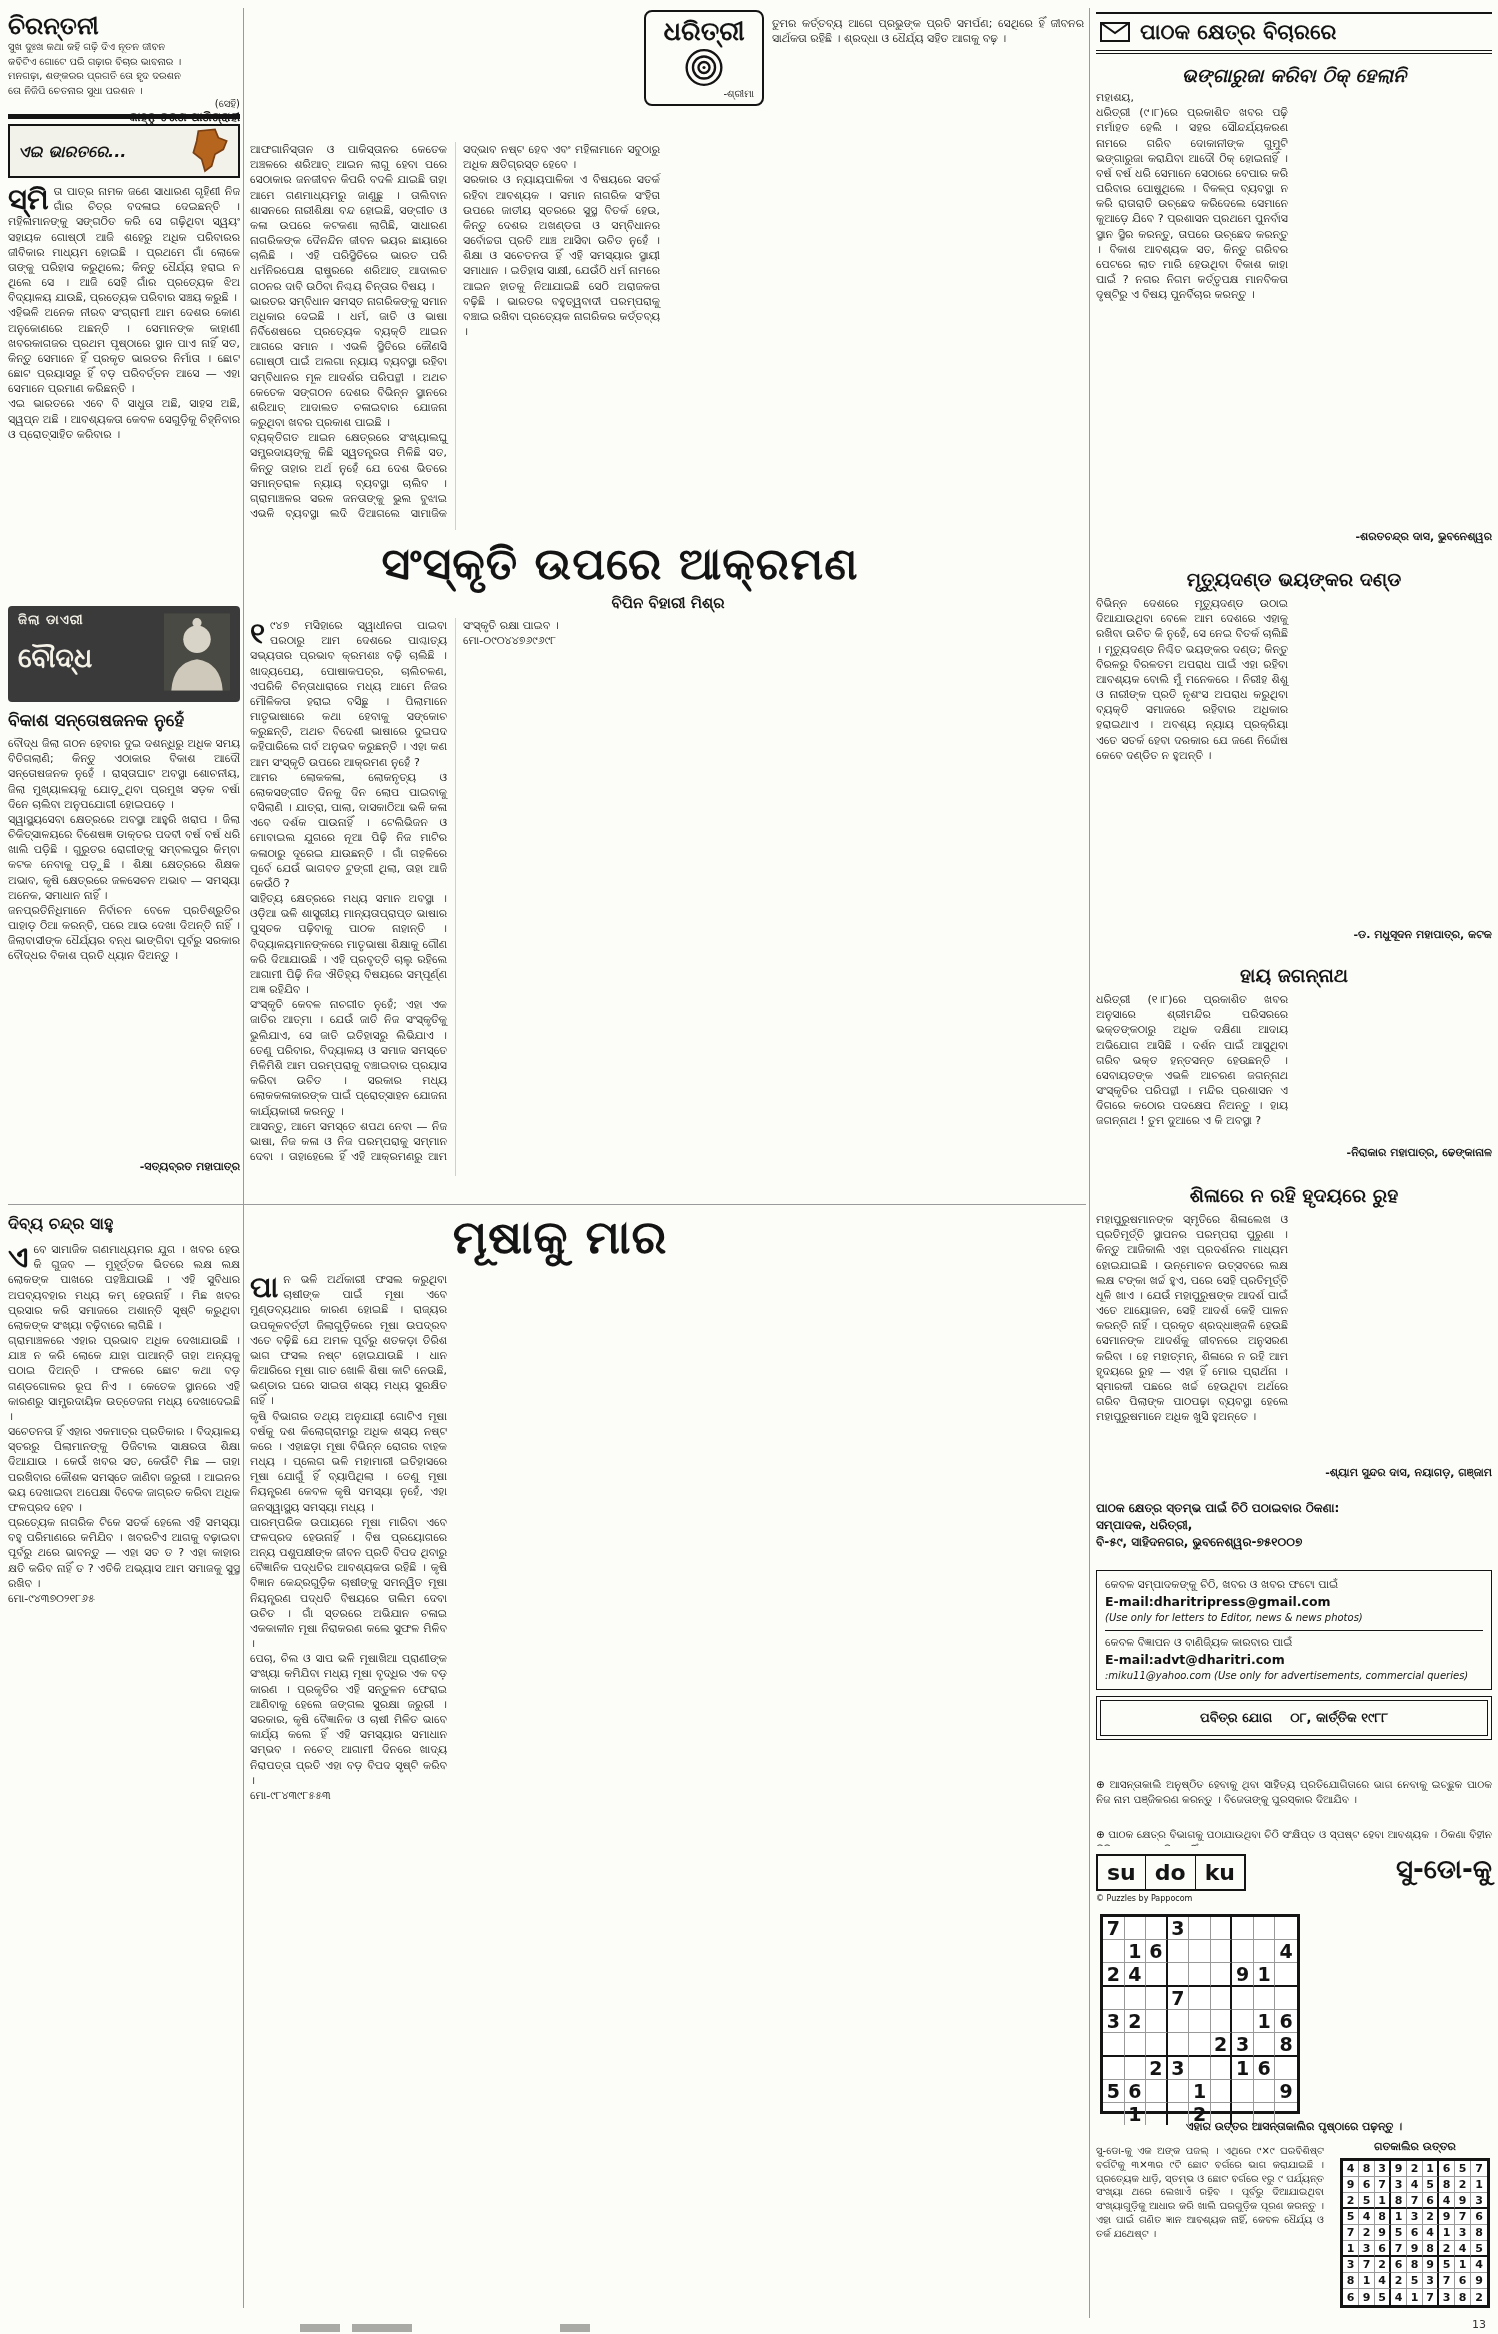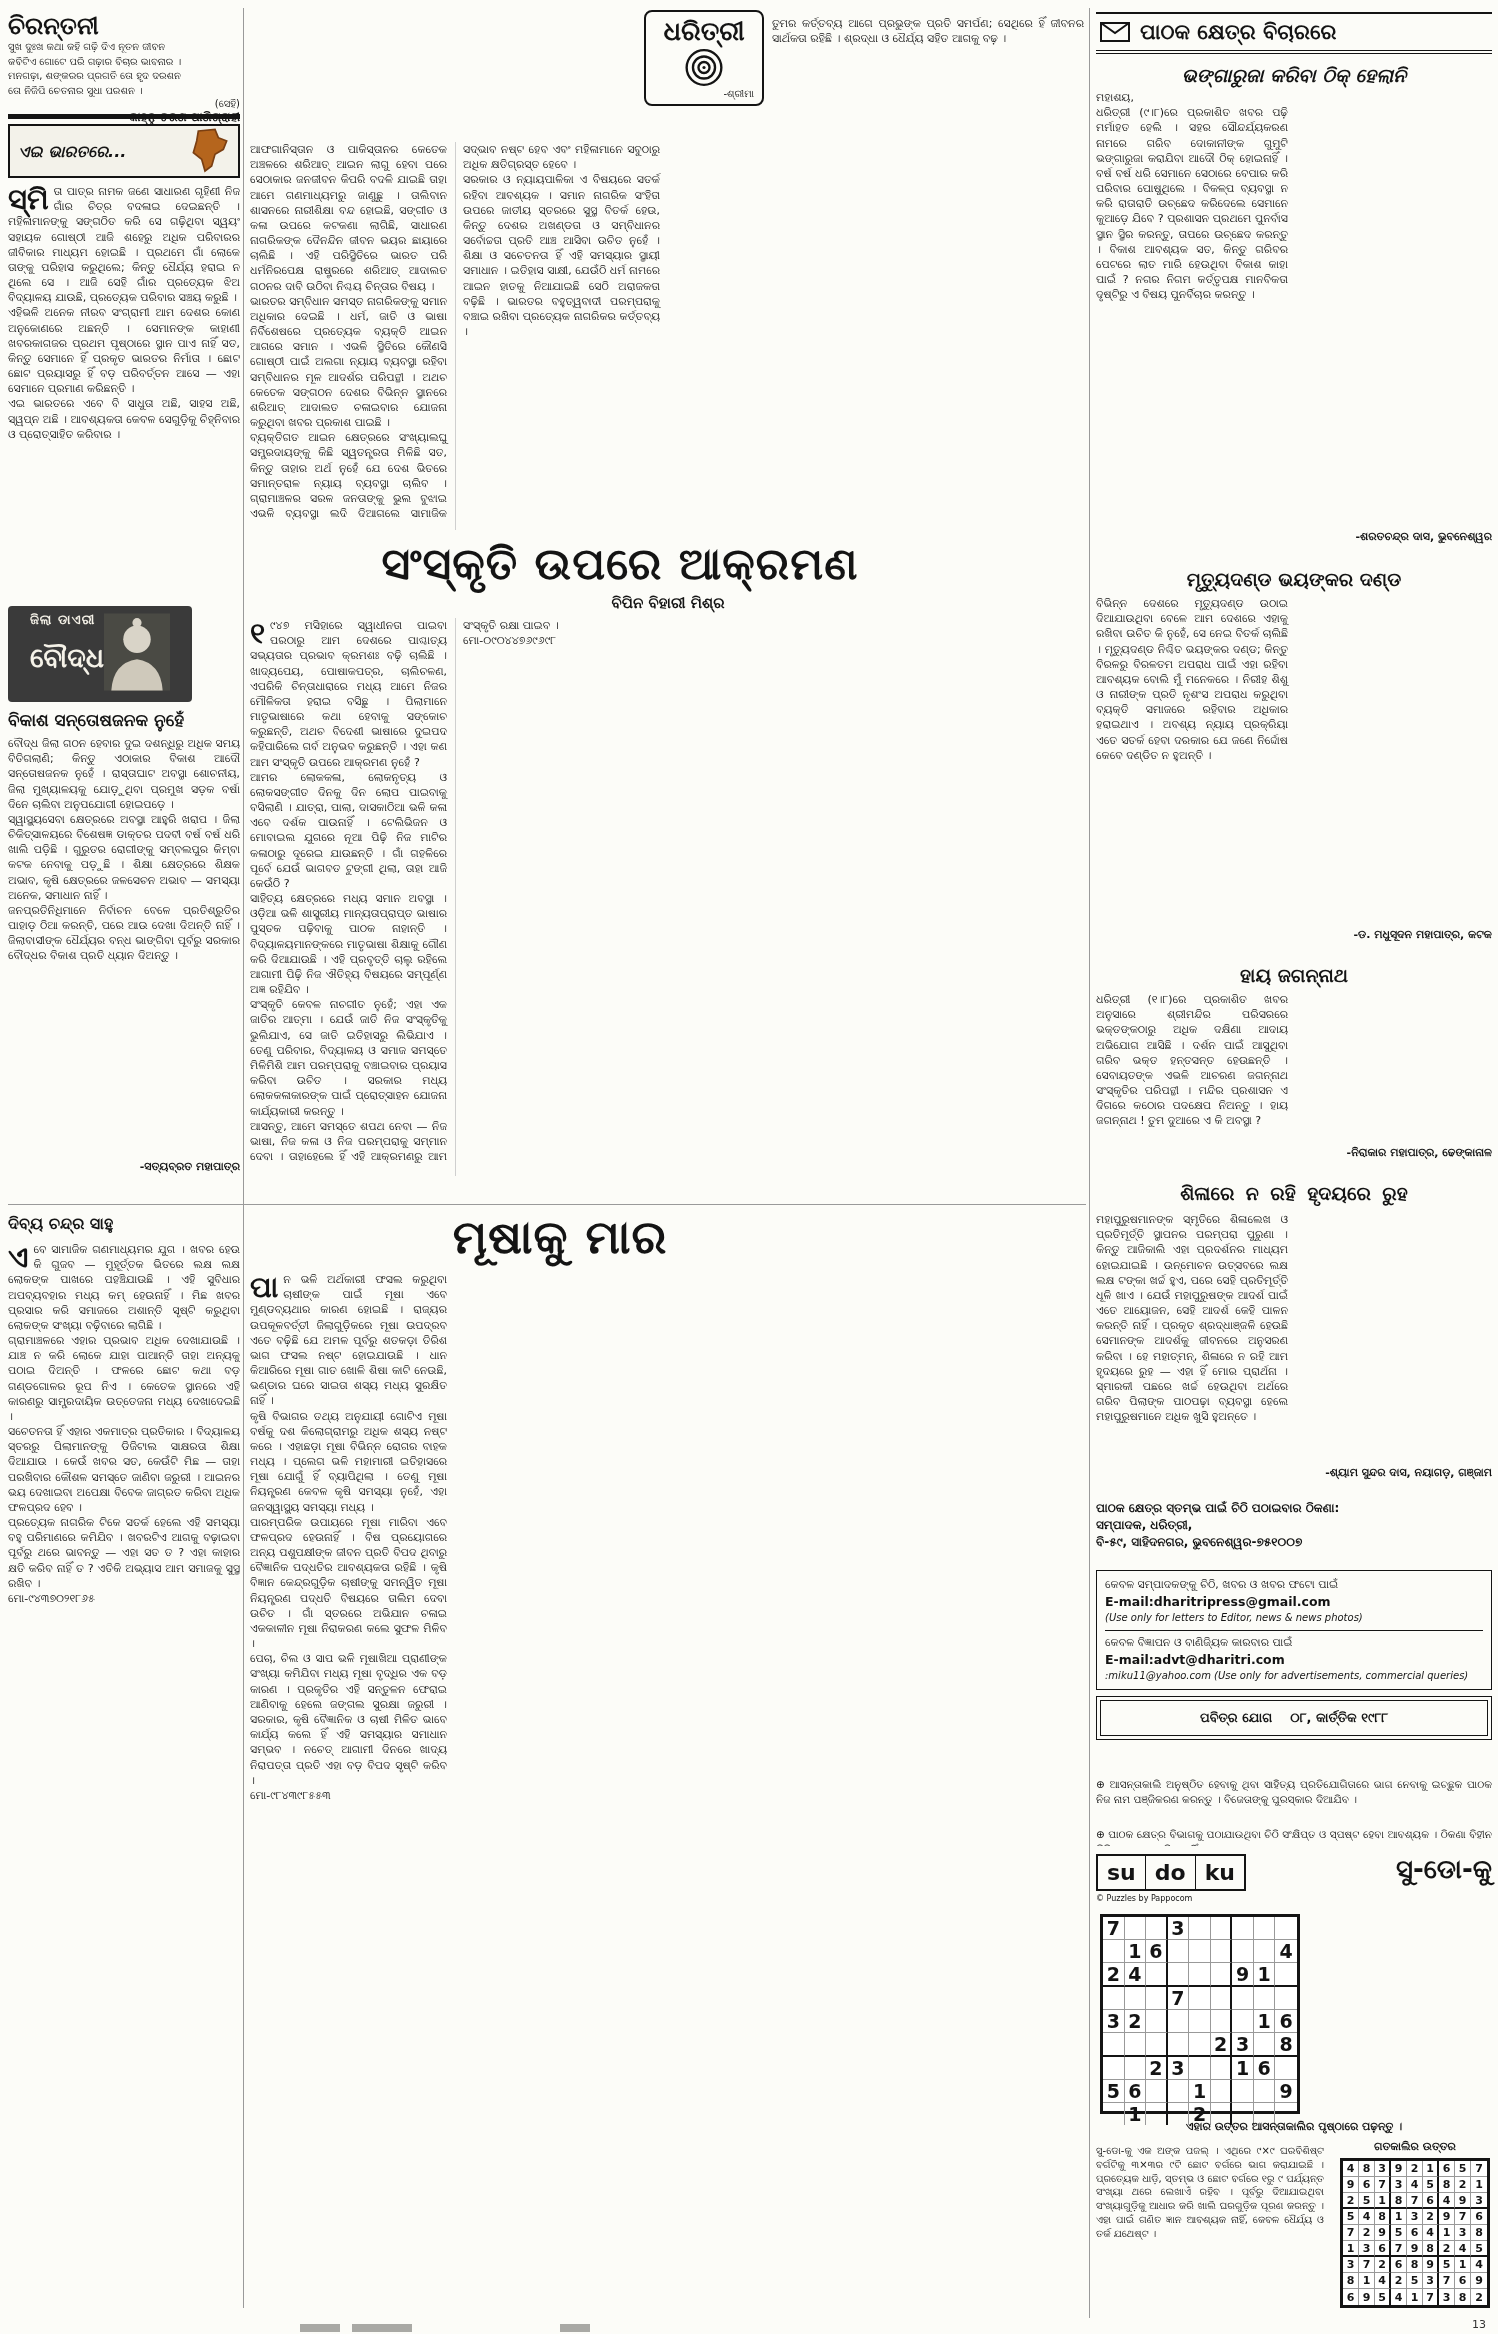--- a/index.html
+++ b/index.html
@@ -107,21 +107,21 @@
 
   <div class="abs hl" style="left:250px;top:530px;width:740px;font-size:44px;">ସଂସ୍କୃତି ଉପରେ ଆକ୍ରମଣ</div>
   <div class="abs byline" style="left:250px;top:586px;width:836px;">ବିପିନ ବିହାରୀ ମିଶ୍ର</div>
   <div class="abs body-text cols4 drop" style="left:250px;top:610px;width:836px;height:558px;">୧୯୪୭ ମସିହାରେ ସ୍ୱାଧୀନତା ପାଇବା ପରଠାରୁ ଆମ ଦେଶରେ ପାଶ୍ଚାତ୍ୟ ସଭ୍ୟତାର ପ୍ରଭାବ କ୍ରମଶଃ ବଢ଼ି ଚାଲିଛି । ଖାଦ୍ୟପେୟ, ପୋଷାକପତ୍ର, ଚାଲିଚଳଣ, ଏପରିକି ଚିନ୍ତାଧାରାରେ ମଧ୍ୟ ଆମେ ନିଜର ମୌଳିକତା ହରାଇ ବସିଛୁ । ପିଲାମାନେ ମାତୃଭାଷାରେ କଥା ହେବାକୁ ସଙ୍କୋଚ କରୁଛନ୍ତି, ଅଥଚ ବିଦେଶୀ ଭାଷାରେ ଦୁଇପଦ କହିପାରିଲେ ଗର୍ବ ଅନୁଭବ କରୁଛନ୍ତି । ଏହା କଣ ଆମ ସଂସ୍କୃତି ଉପରେ ଆକ୍ରମଣ ନୁହେଁ ?
 ଆମର ଲୋକକଳା, ଲୋକନୃତ୍ୟ ଓ ଲୋକସଙ୍ଗୀତ ଦିନକୁ ଦିନ ଲୋପ ପାଇବାକୁ ବସିଲାଣି । ଯାତ୍ରା, ପାଲା, ଦାସକାଠିଆ ଭଳି କଳା ଏବେ ଦର୍ଶକ ପାଉନାହିଁ । ଟେଲିଭିଜନ ଓ ମୋବାଇଲ ଯୁଗରେ ନୂଆ ପିଢ଼ି ନିଜ ମାଟିର କଳାଠାରୁ ଦୂରେଇ ଯାଉଛନ୍ତି । ଗାଁ ଗହଳିରେ ପୂର୍ବେ ଯେଉଁ ଭାଗବତ ଟୁଙ୍ଗୀ ଥିଲା, ତାହା ଆଜି କେଉଁଠି ?
 ସାହିତ୍ୟ କ୍ଷେତ୍ରରେ ମଧ୍ୟ ସମାନ ଅବସ୍ଥା । ଓଡ଼ିଆ ଭଳି ଶାସ୍ତ୍ରୀୟ ମାନ୍ୟତାପ୍ରାପ୍ତ ଭାଷାର ପୁସ୍ତକ ପଢ଼ିବାକୁ ପାଠକ ନାହାନ୍ତି । ବିଦ୍ୟାଳୟମାନଙ୍କରେ ମାତୃଭାଷା ଶିକ୍ଷାକୁ ଗୌଣ କରି ଦିଆଯାଉଛି । ଏହି ପ୍ରବୃତ୍ତି ଚାଲୁ ରହିଲେ ଆଗାମୀ ପିଢ଼ି ନିଜ ଐତିହ୍ୟ ବିଷୟରେ ସମ୍ପୂର୍ଣ୍ଣ ଅଜ୍ଞ ରହିଯିବ ।
 ସଂସ୍କୃତି କେବଳ ନାଚଗୀତ ନୁହେଁ; ଏହା ଏକ ଜାତିର ଆତ୍ମା । ଯେଉଁ ଜାତି ନିଜ ସଂସ୍କୃତିକୁ ଭୁଲିଯାଏ, ସେ ଜାତି ଇତିହାସରୁ ଲିଭିଯାଏ । ତେଣୁ ପରିବାର, ବିଦ୍ୟାଳୟ ଓ ସମାଜ ସମସ୍ତେ ମିଳିମିଶି ଆମ ପରମ୍ପରାକୁ ବଞ୍ଚାଇବାର ପ୍ରୟାସ କରିବା ଉଚିତ । ସରକାର ମଧ୍ୟ ଲୋକକଳାକାରଙ୍କ ପାଇଁ ପ୍ରୋତ୍ସାହନ ଯୋଜନା କାର୍ଯ୍ୟକାରୀ କରନ୍ତୁ ।
 ଆସନ୍ତୁ, ଆମେ ସମସ୍ତେ ଶପଥ ନେବା — ନିଜ ଭାଷା, ନିଜ କଳା ଓ ନିଜ ପରମ୍ପରାକୁ ସମ୍ମାନ ଦେବା । ତାହାହେଲେ ହିଁ ଏହି ଆକ୍ରମଣରୁ ଆମ ସଂସ୍କୃତି ରକ୍ଷା ପାଇବ ।
 ମୋ-୦୯୦୪୪୭୬୯୬୯୮</div>
 
-  <div class="abs diary-box" style="left:8px;top:598px;width:184px;height:96px;justify-content:center;">
+  <div class="abs diary-box" style="left:8px;top:598px;width:232px;height:96px;">
     <div>
       <div class="diary-kicker">ଜିଲା ଡାଏରୀ</div>
       <div class="diary-place">ବୌଦ୍ଧ</div>
     </div>
     <svg width="66" height="80" viewBox="0 0 72 84">
       <rect x="0" y="0" width="72" height="84" fill="#4a4a44"></rect>
       <circle cx="36" cy="10" r="5" fill="#d9d4c8"></circle>
       <circle cx="36" cy="28" r="15" fill="#d9d4c8"></circle>
       <path d="M8 84 Q10 54 36 50 Q62 54 64 84 Z" fill="#cfc9bb"></path>
     </svg>
@@ -160,21 +160,21 @@
   <div class="abs sign" style="left:1096px;top:522px;width:396px;">-ଶରତଚନ୍ଦ୍ର ଦାସ, ଭୁବନେଶ୍ୱର</div>
 
   <div class="abs ltitle" style="left:1096px;top:560px;width:396px;">ମୃତ୍ୟୁଦଣ୍ଡ ଭୟଙ୍କର ଦଣ୍ଡ</div>
   <div class="abs body-text cols2" style="left:1096px;top:588px;width:396px;height:328px;">ବିଭିନ୍ନ ଦେଶରେ ମୃତ୍ୟୁଦଣ୍ଡ ଉଠାଇ ଦିଆଯାଉଥିବା ବେଳେ ଆମ ଦେଶରେ ଏହାକୁ ରଖିବା ଉଚିତ କି ନୁହେଁ, ସେ ନେଇ ବିତର୍କ ଚାଲିଛି । ମୃତ୍ୟୁଦଣ୍ଡ ନିଶ୍ଚିତ ଭୟଙ୍କର ଦଣ୍ଡ; କିନ୍ତୁ ବିରଳରୁ ବିରଳତମ ଅପରାଧ ପାଇଁ ଏହା ରହିବା ଆବଶ୍ୟକ ବୋଲି ମୁଁ ମନେକରେ । ନିରୀହ ଶିଶୁ ଓ ନାରୀଙ୍କ ପ୍ରତି ନୃଶଂସ ଅପରାଧ କରୁଥିବା ବ୍ୟକ୍ତି ସମାଜରେ ରହିବାର ଅଧିକାର ହରାଇଥାଏ । ଅବଶ୍ୟ ନ୍ୟାୟ ପ୍ରକ୍ରିୟା ଏତେ ସତର୍କ ହେବା ଦରକାର ଯେ ଜଣେ ନିର୍ଦ୍ଦୋଷ କେବେ ଦଣ୍ଡିତ ନ ହୁଅନ୍ତି ।</div>
   <div class="abs sign" style="left:1096px;top:920px;width:396px;">-ଡ. ମଧୁସୂଦନ ମହାପାତ୍ର, କଟକ</div>
 
   <div class="abs ltitle" style="left:1096px;top:956px;width:396px;">ହାୟ ଜଗନ୍ନାଥ</div>
   <div class="abs body-text cols2" style="left:1096px;top:984px;width:396px;height:150px;">ଧରିତ୍ରୀ (୧।୮)ରେ ପ୍ରକାଶିତ ଖବର ଅନୁସାରେ ଶ୍ରୀମନ୍ଦିର ପରିସରରେ ଭକ୍ତଙ୍କଠାରୁ ଅଧିକ ଦକ୍ଷିଣା ଆଦାୟ ଅଭିଯୋଗ ଆସିଛି । ଦର୍ଶନ ପାଇଁ ଆସୁଥିବା ଗରିବ ଭକ୍ତ ହନ୍ତସନ୍ତ ହେଉଛନ୍ତି । ସେବାୟତଙ୍କ ଏଭଳି ଆଚରଣ ଜଗନ୍ନାଥ ସଂସ୍କୃତିର ପରିପନ୍ଥୀ । ମନ୍ଦିର ପ୍ରଶାସନ ଏ ଦିଗରେ କଠୋର ପଦକ୍ଷେପ ନିଅନ୍ତୁ । ହାୟ ଜଗନ୍ନାଥ ! ତୁମ ଦୁଆରେ ଏ କି ଅବସ୍ଥା ?</div>
   <div class="abs sign" style="left:1096px;top:1138px;width:396px;">-ନିରାକାର ମହାପାତ୍ର, ଢେଙ୍କାନାଳ</div>
 
-  <div class="abs ltitle" style="left:1096px;top:1176px;width:396px;font-family:Liberation Mono, monospace;">ଶିଳାରେ ନ ରହି ହୃଦୟରେ ରୁହ</div>
+  <div class="abs ltitle" style="left:1096px;top:1176px;width:396px;">ଶିଳାରେ ନ ରହି ହୃଦୟରେ ରୁହ</div>
   <div class="abs body-text cols2" style="left:1096px;top:1204px;width:396px;height:250px;">ମହାପୁରୁଷମାନଙ୍କ ସ୍ମୃତିରେ ଶିଳାଲେଖ ଓ ପ୍ରତିମୂର୍ତ୍ତି ସ୍ଥାପନର ପରମ୍ପରା ପୁରୁଣା । କିନ୍ତୁ ଆଜିକାଲି ଏହା ପ୍ରଦର୍ଶନର ମାଧ୍ୟମ ହୋଇଯାଇଛି । ଉନ୍ମୋଚନ ଉତ୍ସବରେ ଲକ୍ଷ ଲକ୍ଷ ଟଙ୍କା ଖର୍ଚ୍ଚ ହୁଏ, ପରେ ସେହି ପ୍ରତିମୂର୍ତ୍ତି ଧୂଳି ଖାଏ । ଯେଉଁ ମହାପୁରୁଷଙ୍କ ଆଦର୍ଶ ପାଇଁ ଏତେ ଆୟୋଜନ, ସେହି ଆଦର୍ଶ କେହି ପାଳନ କରନ୍ତି ନାହିଁ । ପ୍ରକୃତ ଶ୍ରଦ୍ଧାଞ୍ଜଳି ହେଉଛି ସେମାନଙ୍କ ଆଦର୍ଶକୁ ଜୀବନରେ ଅନୁସରଣ କରିବା । ହେ ମହାତ୍ମନ୍, ଶିଳାରେ ନ ରହି ଆମ ହୃଦୟରେ ରୁହ — ଏହା ହିଁ ମୋର ପ୍ରାର୍ଥନା । ସ୍ମାରକୀ ପଛରେ ଖର୍ଚ୍ଚ ହେଉଥିବା ଅର୍ଥରେ ଗରିବ ପିଲାଙ୍କ ପାଠପଢ଼ା ବ୍ୟବସ୍ଥା ହେଲେ ମହାପୁରୁଷମାନେ ଅଧିକ ଖୁସି ହୁଅନ୍ତେ ।</div>
   <div class="abs sign" style="left:1096px;top:1458px;width:396px;">-ଶ୍ୟାମ ସୁନ୍ଦର ଦାସ, ନୟାଗଡ଼, ଗଞ୍ଜାମ</div>
 
   <div class="abs addr" style="left:1096px;top:1492px;width:396px;">
     <b>ପାଠକ କ୍ଷେତ୍ର ସ୍ତମ୍ଭ ପାଇଁ ଚିଠି ପଠାଇବାର ଠିକଣା:</b><br>
     <b>ସମ୍ପାଦକ, ଧରିତ୍ରୀ,</b><br>
     <b>ବି-୫୯, ସାହିଦନଗର, ଭୁବନେଶ୍ୱର-୭୫୧୦୦୭</b>
   </div>
   <div class="abs emailbox" style="left:1096px;top:1562px;width:396px;">
     <div>କେବଳ ସମ୍ପାଦକଙ୍କୁ ଚିଠି, ଖବର ଓ ଖବର ଫଟୋ ପାଇଁ</div>

